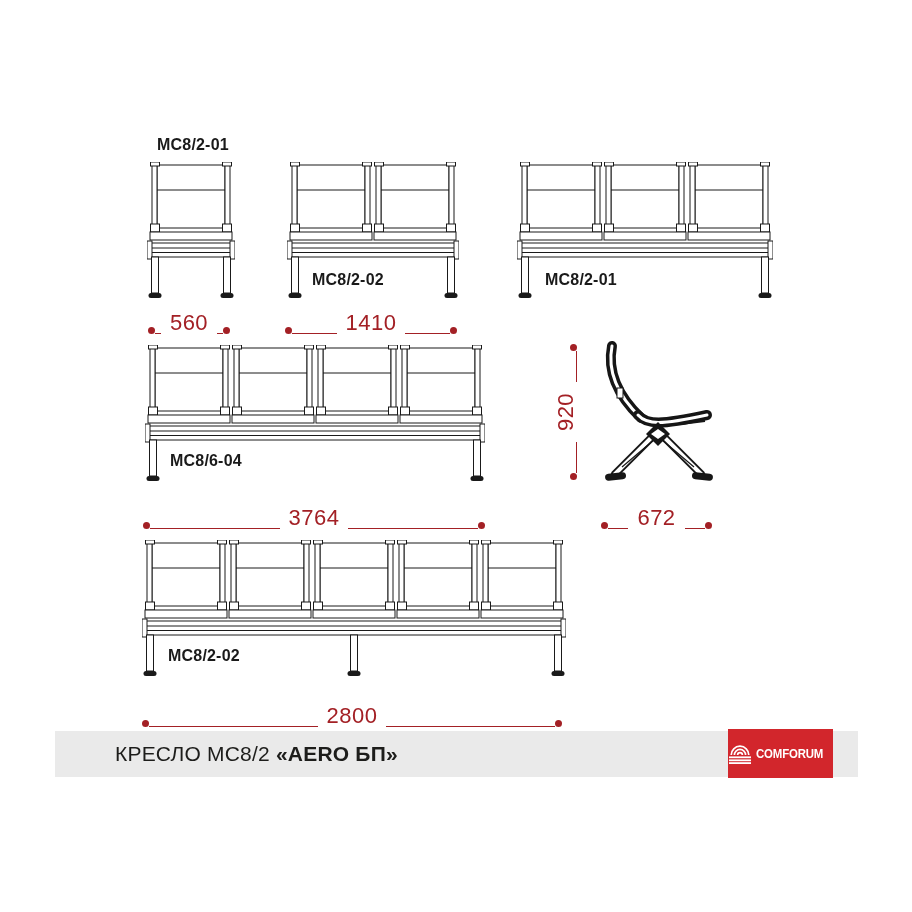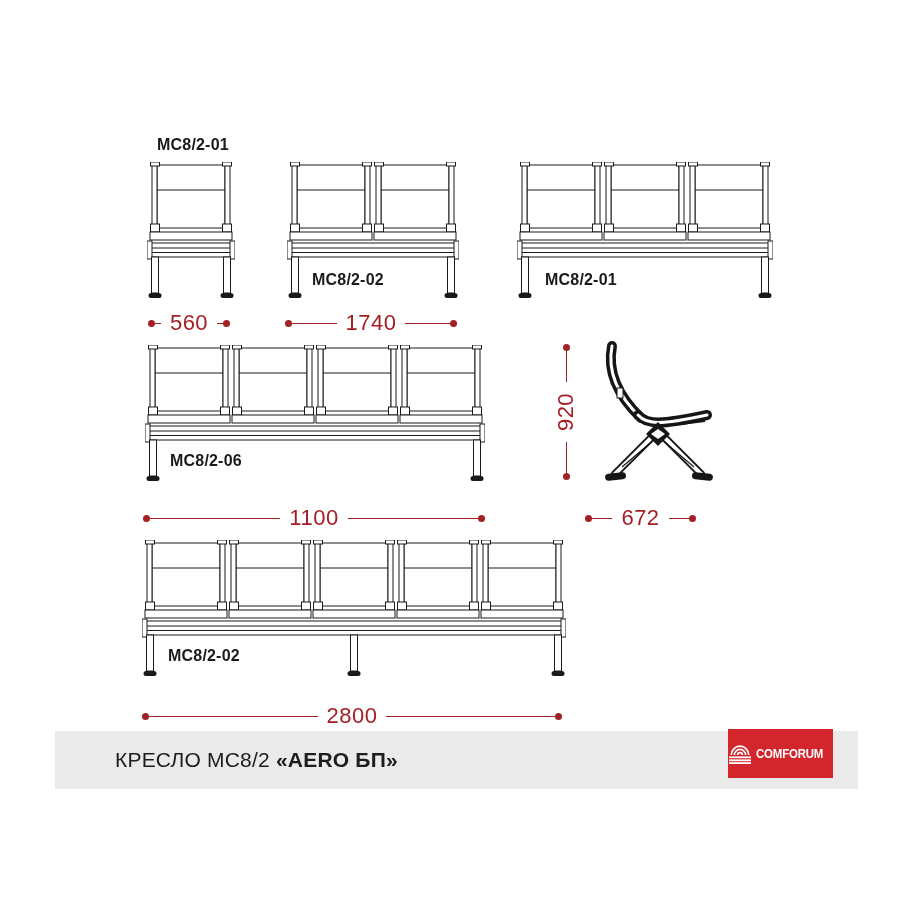--- a/index.html
+++ b/index.html
@@ -6,37 +6,37 @@
   .canvas{
     position:relative;width:912px;height:912px;background:#fff;
     font-family:"Liberation Sans","DejaVu Sans",sans-serif;overflow:hidden;
   }
   .bench{position:absolute;}
   .bench-label{
     position:absolute;font-size:16px;font-weight:700;color:#1a1a1a;
     white-space:nowrap;letter-spacing:0.2px;
   }
   
-  .dim{position:absolute;display:flex;align-items:center;color:var(--dim-red,#a32025);}
+  .dim{position:absolute;display:flex;align-items:flex-end;color:var(--dim-red,#a32025);}
   .dim-h{flex-direction:row;height:22px;}
   .dim-v{flex-direction:column;width:22px;}
   .dot{width:7px;height:7px;border-radius:50%;background:var(--dim-red,#a32025);flex:0 0 auto;}
   .dim-h .dline{flex:1 1 auto;height:0;border-top:1.5px solid var(--dim-red,#a32025);}
   .dim-v .dline{flex:1 1 auto;width:0;border-left:1.5px solid var(--dim-red,#a32025);}
   .dval{
     font-size:22px;line-height:22px;padding:0 9px;white-space:nowrap;
     font-weight:400;letter-spacing:0.5px;
   }
   .dval-v{
     padding:0;width:22px;height:60px;display:flex;align-items:center;
     justify-content:center;transform:rotate(-90deg);overflow:visible;
   }
   
   .footer-bar{
-    position:absolute;left:55px;top:731px;width:803px;height:58px;
+    position:absolute;left:55px;top:731px;width:803px;height:46px;
     background:var(--bar-gray,#eaeaea);display:flex;align-items:center;
   }
   .footer-title{
     margin-left:60px;font-size:21px;color:#1d1d1b;white-space:nowrap;letter-spacing:0.2px;
   }
   .footer-title .bold{font-weight:700;}
   .logo-box{
     position:absolute;left:728px;top:729px;width:105px;height:49px;
     background:var(--logo-red,#d2262c);display:flex;align-items:center;
     justify-content:center;gap:4px;
@@ -111,21 +111,21 @@
         <rect x="159.5" y="0" width="9" height="4" fill="#fff" stroke="#1a1a1a" stroke-width="1"></rect>
         <rect x="87.5" y="62" width="9" height="8" fill="#fff" stroke="#1a1a1a" stroke-width="1"></rect>
         <rect x="159.5" y="62" width="9" height="8" fill="#fff" stroke="#1a1a1a" stroke-width="1"></rect>
         <rect x="87" y="70" width="82" height="8" fill="#fff" stroke="#1a1a1a" stroke-width="1"></rect>
       </svg>
     </div>
   <div class="bench-label" style="left:312px;top:271px;">МС8/2-02</div>
   <div class="dim dim-h" style="left:285px;top:312px;width:172px;">
     <span class="dot"></span>
       <span class="dline"></span>
-      <span class="dval">1740</span>
+      <span class="dval">1410</span>
       <span class="dline"></span>
       <span class="dot"></span>
   </div>
 
   <div class="bench" style="left:517px;top:162px;">
       <svg width="256" height="136" viewBox="0 0 256 136">
         <rect x="0" y="81" width="256" height="14" fill="#fff" stroke="#1a1a1a" stroke-width="1"></rect>
         <line x1="0" y1="86" x2="256" y2="86" stroke="#1a1a1a" stroke-width="1"></line>
         <line x1="0" y1="90.5" x2="256" y2="90.5" stroke="#1a1a1a" stroke-width="1"></line>
         <rect x="0" y="79" width="5" height="18" fill="#fff" stroke="#1a1a1a" stroke-width="1"></rect>
@@ -207,25 +207,25 @@
         <line x1="262" y1="28" x2="330" y2="28" stroke="#1a1a1a" stroke-width="1"></line>
         <rect x="257" y="3" width="5" height="67" fill="#fff" stroke="#1a1a1a" stroke-width="1"></rect>
         <rect x="330" y="3" width="5" height="67" fill="#fff" stroke="#1a1a1a" stroke-width="1"></rect>
         <rect x="255.5" y="0" width="9" height="4" fill="#fff" stroke="#1a1a1a" stroke-width="1"></rect>
         <rect x="327.5" y="0" width="9" height="4" fill="#fff" stroke="#1a1a1a" stroke-width="1"></rect>
         <rect x="255.5" y="62" width="9" height="8" fill="#fff" stroke="#1a1a1a" stroke-width="1"></rect>
         <rect x="327.5" y="62" width="9" height="8" fill="#fff" stroke="#1a1a1a" stroke-width="1"></rect>
         <rect x="255" y="70" width="82" height="8" fill="#fff" stroke="#1a1a1a" stroke-width="1"></rect>
       </svg>
     </div>
-  <div class="bench-label" style="left:170px;top:452px;">МС8/2-06</div>
+  <div class="bench-label" style="left:170px;top:452px;">МС8/6-04</div>
   <div class="dim dim-h" style="left:143px;top:507px;width:342px;">
     <span class="dot"></span>
       <span class="dline"></span>
-      <span class="dval">1100</span>
+      <span class="dval">3764</span>
       <span class="dline"></span>
       <span class="dot"></span>
   </div>
 
   <div class="dim dim-v" style="left:555px;top:344px;height:136px;">
     <span class="dot"></span>
       <span class="dline"></span>
       <span class="dval dval-v">920</span>
       <span class="dline"></span>
       <span class="dot"></span>
@@ -252,21 +252,21 @@
       <line x1="27" y1="129" x2="60" y2="101" stroke="#161616" stroke-width="1.2"></line>
       <line x1="99" y1="129" x2="66" y2="101" stroke="#161616" stroke-width="1.2"></line>
 
       <polygon points="63,84 75,96 63,108 51,96" fill="#161616"></polygon>
       <polygon points="63,91 70,96 63,101 56,96" fill="#ffffff"></polygon>
 
       <rect x="10" y="135" width="21" height="7" rx="3.5" fill="#161616" transform="rotate(-6 20 138)"></rect>
       <rect x="97" y="135" width="21" height="7" rx="3.5" fill="#161616" transform="rotate(6 108 138)"></rect>
     </svg>
   </div>
-  <div class="dim dim-h" style="left:585px;top:507px;width:111px;">
+  <div class="dim dim-h" style="left:601px;top:507px;width:111px;">
     <span class="dot"></span>
       <span class="dline"></span>
       <span class="dval">672</span>
       <span class="dline"></span>
       <span class="dot"></span>
   </div>
 
   <div class="bench" style="left:142px;top:540px;">
       <svg width="424" height="136" viewBox="0 0 424 136">
         <rect x="0" y="81" width="424" height="14" fill="#fff" stroke="#1a1a1a" stroke-width="1"></rect>

